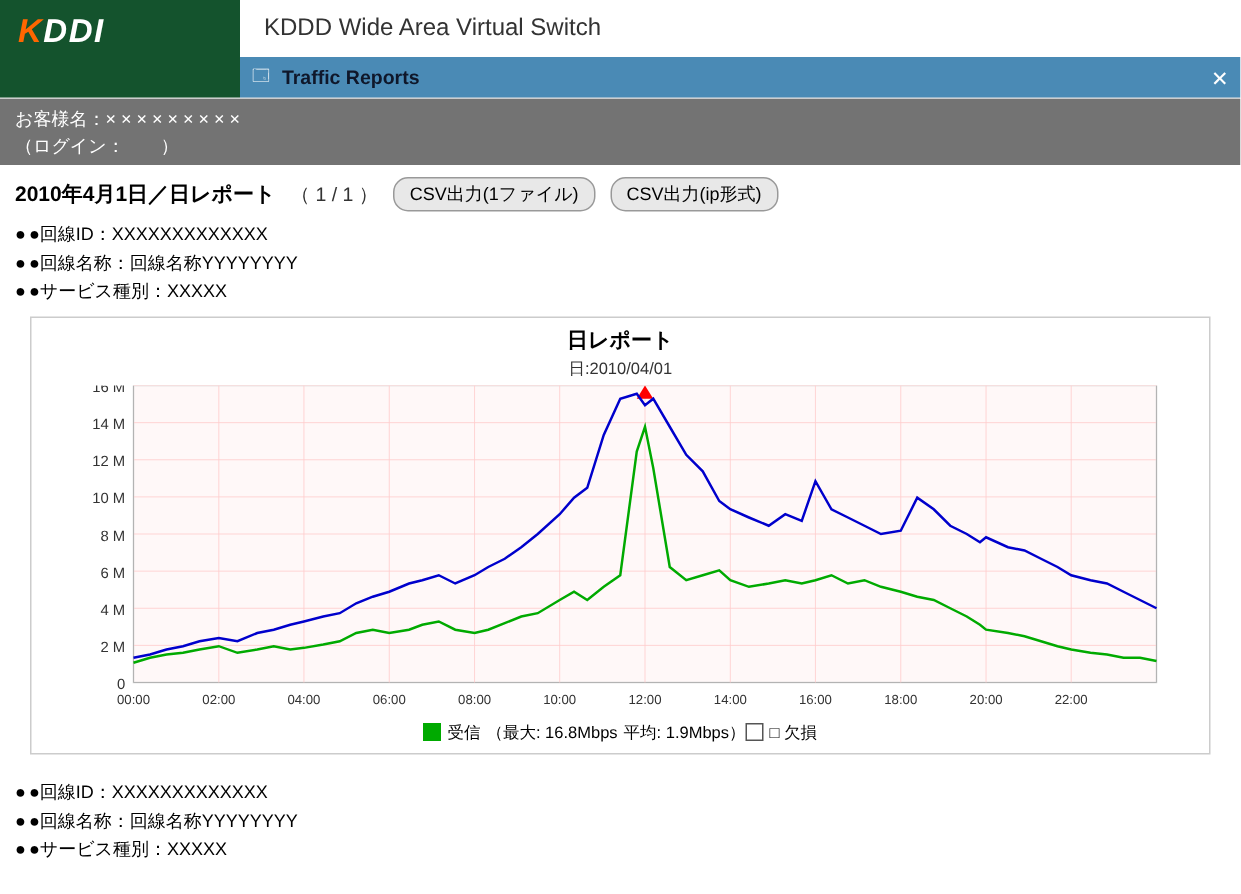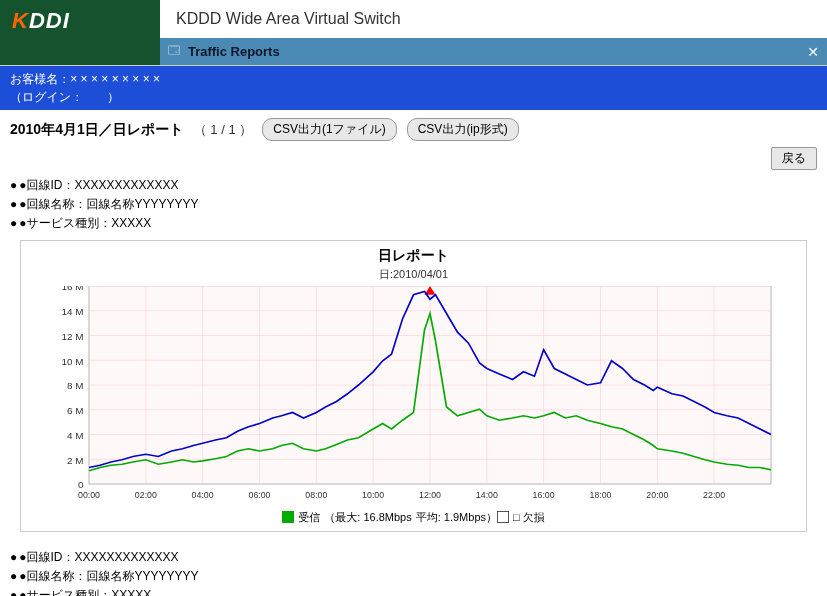--- a/index.html
+++ b/index.html
@@ -58,21 +58,21 @@
     }
     .nav-spacer { flex: 1; }
     .nav-close {
       color: #fff;
       font-size: 14px;
       cursor: pointer;
     }
 
     
     .user-bar {
-      background: #1d4ed8;
+      background: #737373;
       padding: 4px 10px;
       color: #fff;
       font-size: 12px;
       line-height: 1.5;
     }
 
     
     .main-content {
       padding: 8px 10px;
     }
@@ -206,23 +206,20 @@
   <span>（ログイン：　　）</span>
 </div>
 
 <div class="main-content">
 
   <div class="report-header">
     <span class="report-title">2010年4月1日／日レポート</span>
     <span class="report-page">（ 1 / 1 ）</span>
     <button class="btn-csv">CSV出力(1ファイル)</button>
     <button class="btn-csv">CSV出力(ip形式)</button>
-  </div>
-  <div class="back-row">
-    <button class="btn-back">戻る</button>
   </div>
 
   <div class="report-section">
     <div class="circuit-info">
       <p><span class="bullet">●</span><span>●回線ID：XXXXXXXXXXXXX</span></p>
       <p><span class="bullet">●</span><span>●回線名称：回線名称YYYYYYYY</span></p>
       <p><span class="bullet">●</span><span>●サービス種別：XXXXX</span></p>
     </div>
 
     <div class="chart-container">

